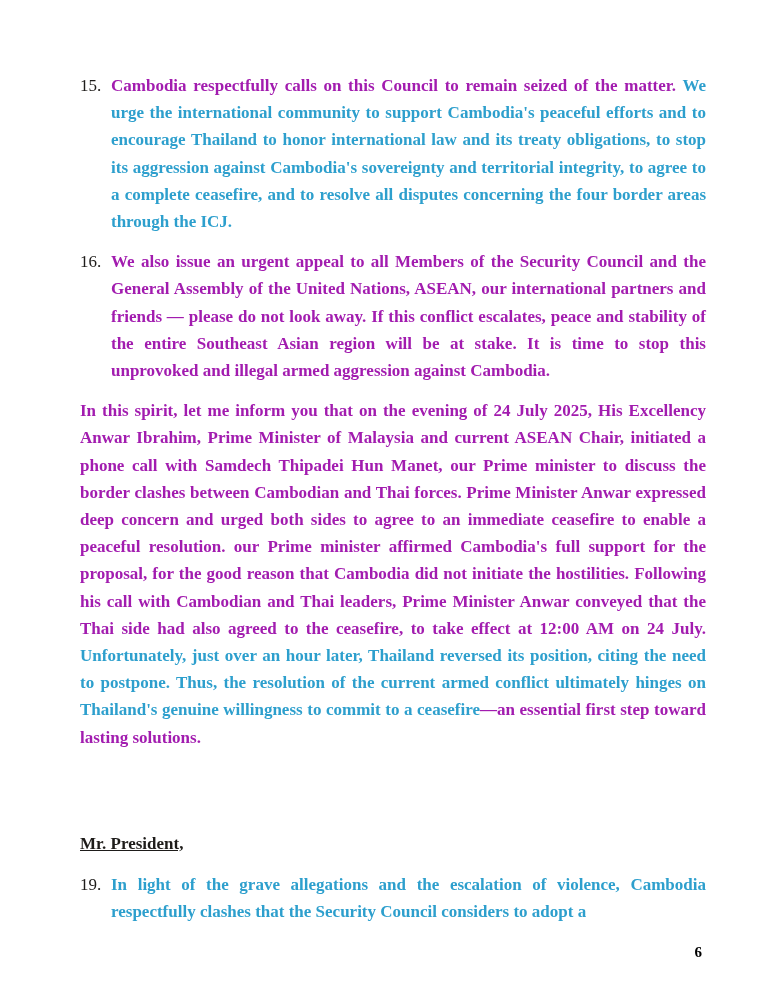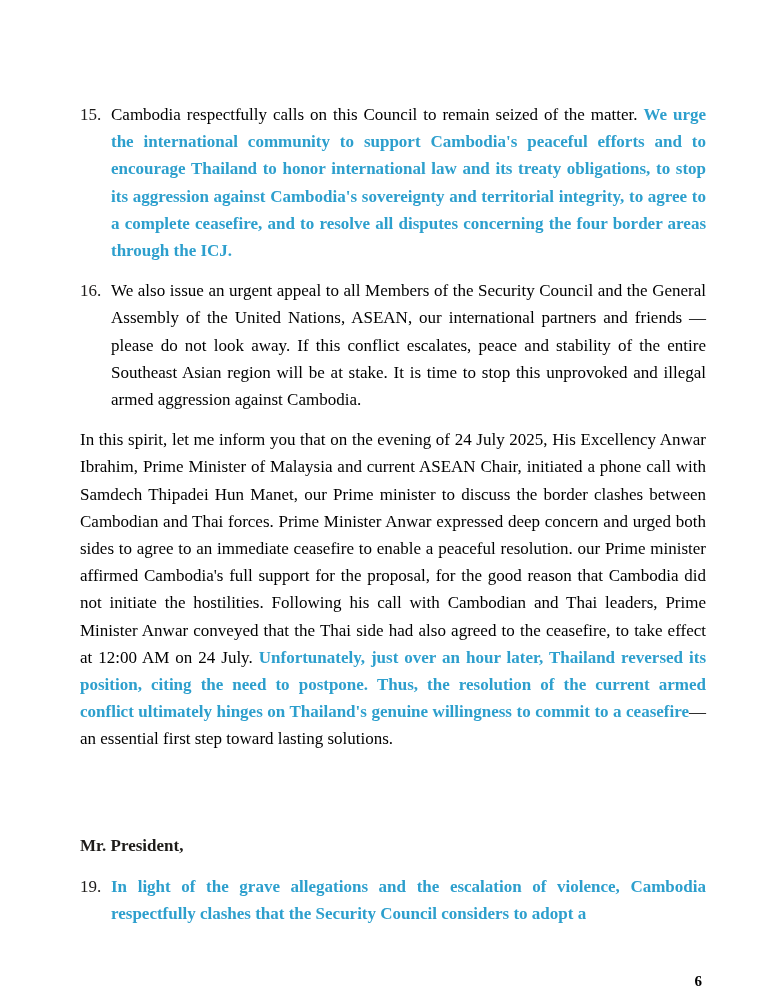--- a/index.html
+++ b/index.html
@@ -8,21 +8,20 @@
     background: #ffffff;
   }
   .page {
     position: relative;
     width: 772px;
     height: 964px;
     background: #ffffff;
     font-family: "Liberation Serif", "DejaVu Serif", serif;
     color: #1e1c1a;
     overflow: hidden;
-    margin-top: 29px;
   }
   .content {
     position: absolute;
     left: 80px;
     top: 72px;
     width: 626px;
   }
   .para {
     display: flex;
     margin: 0 0 13px 0;
@@ -32,33 +31,34 @@
   .para .num {
     width: 31px;
     flex: 0 0 31px;
   }
   .para .text {
     flex: 1;
     margin: 0;
     text-align: justify;
   }
   .run-normal {
-    color: #000000;
-    font-weight: normal;
+    color: #a21caf;
+    font-weight: bold;
   }
   .run-accent {
     color: #2d9fcd;
     font-weight: bold;
   }
   .salutation {
     margin: 79px 0 14px 0;
     font-size: 17px;
     line-height: 27.2px;
     font-weight: bold;
     color: #1e1c1a;
+    text-decoration: underline;
   }
   .page-number {
     position: absolute;
     top: 944px;
     right: 70px;
     font-size: 15px;
     font-weight: bold;
     color: #000000;
   }
 </style>

